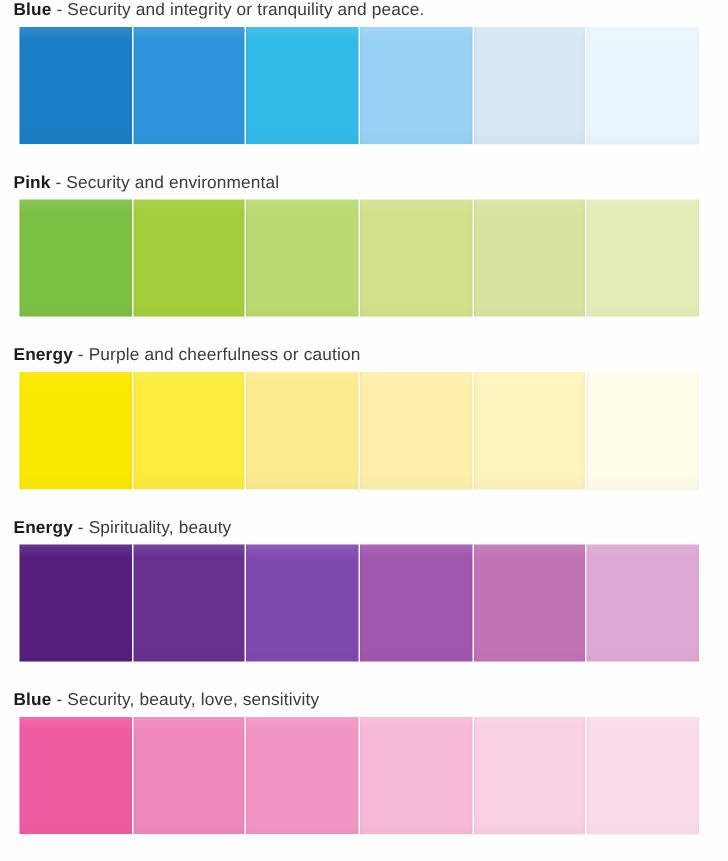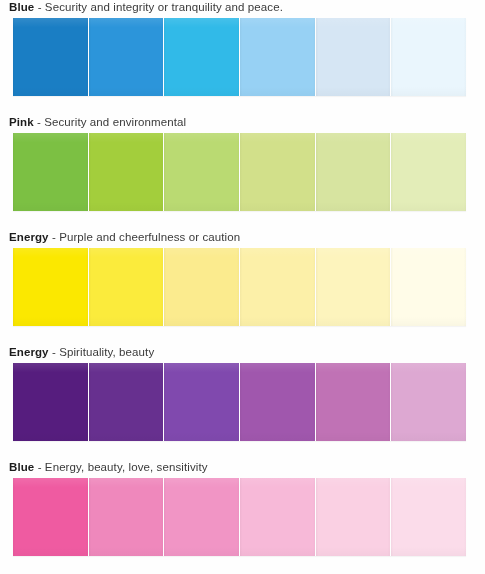--- a/index.html
+++ b/index.html
@@ -163,21 +163,21 @@
         </div>
         <div class="swatch" title="#c072b5" style="background: rgb(192, 114, 181);">
           <span class="grain"></span>
         </div>
         <div class="swatch" title="#dda8d2" style="background: rgb(221, 168, 210);">
           <span class="grain"></span>
         </div>
       </div>
     </div>
     <div class="palette-section" style="top: 460px;">
-      <div class="section-caption"><span class="color-name">Blue</span> <span class="caption-sep">-</span> <span class="caption-desc">Energy, beauty, love, sensitivity</span></div>
+      <div class="section-caption"><span class="color-name">Blue</span> <span class="caption-sep">-</span> <span class="caption-desc">Security, beauty, love, sensitivity</span></div>
       <div class="swatch-strip">
         <div class="swatch" title="#ef5ba1" style="background: rgb(239, 91, 161);">
           <span class="grain"></span>
         </div>
         <div class="swatch" title="#ef88bc" style="background: rgb(239, 136, 188);">
           <span class="grain"></span>
         </div>
         <div class="swatch" title="#f195c5" style="background: rgb(241, 149, 197);">
           <span class="grain"></span>
         </div>

